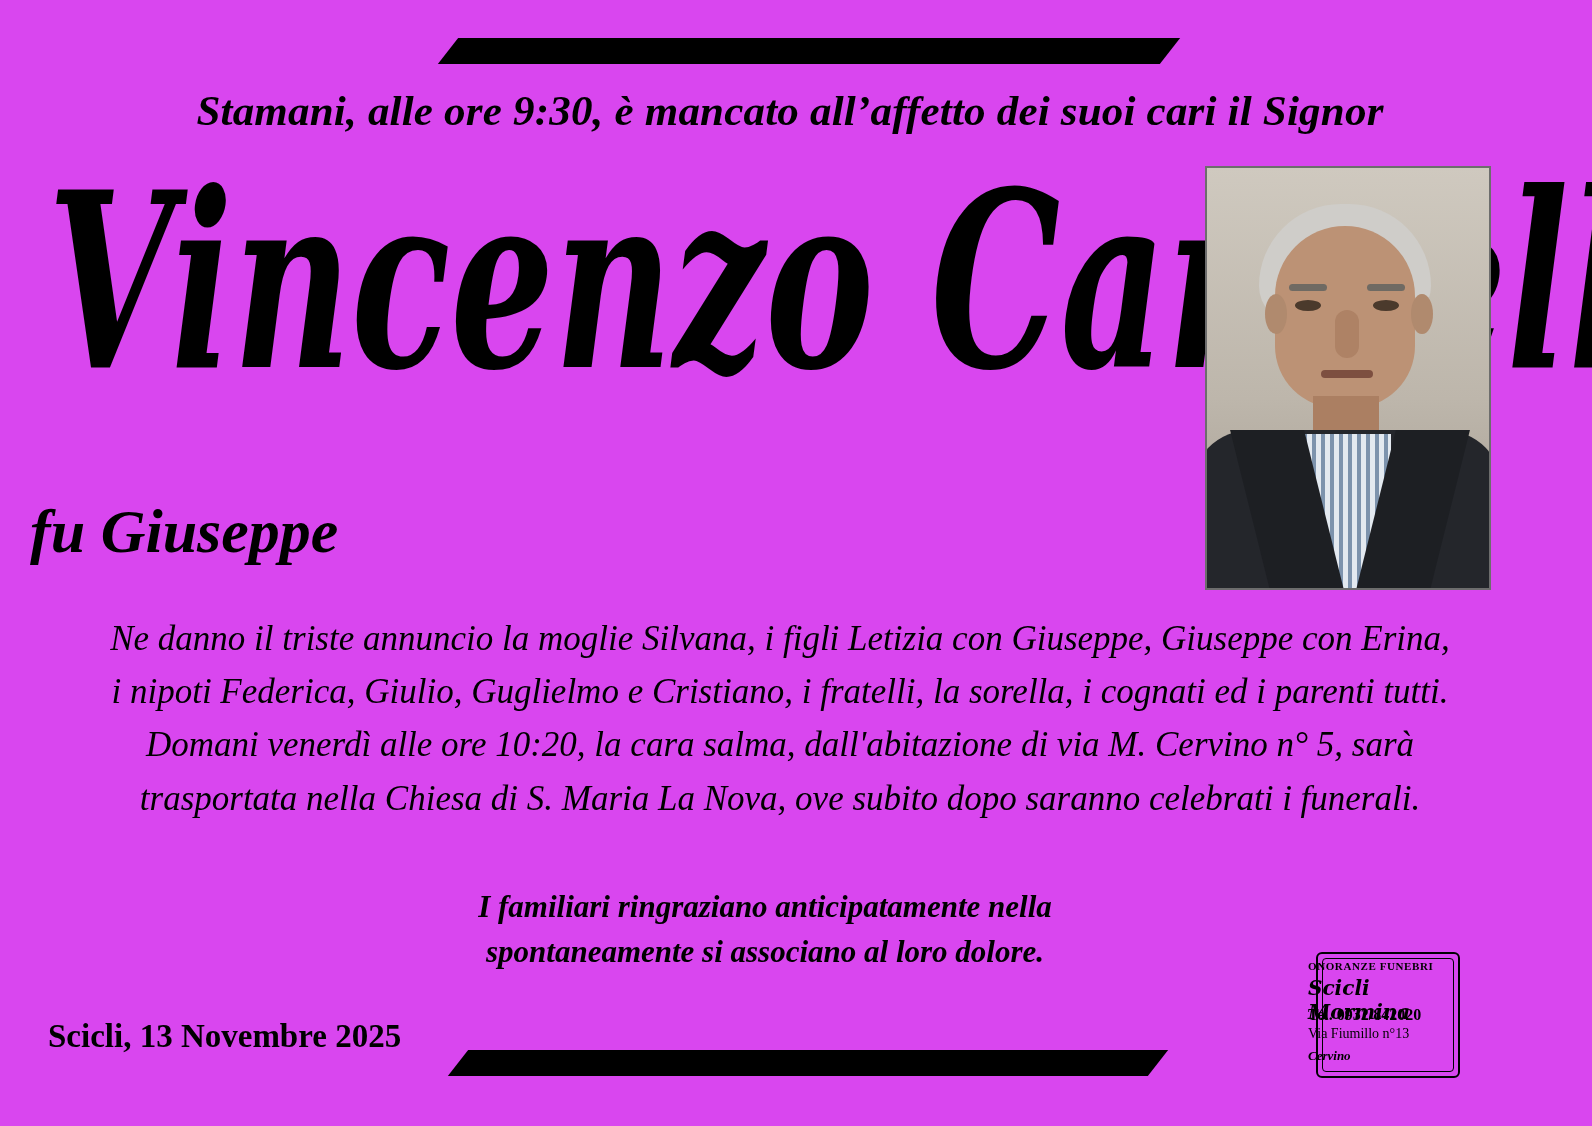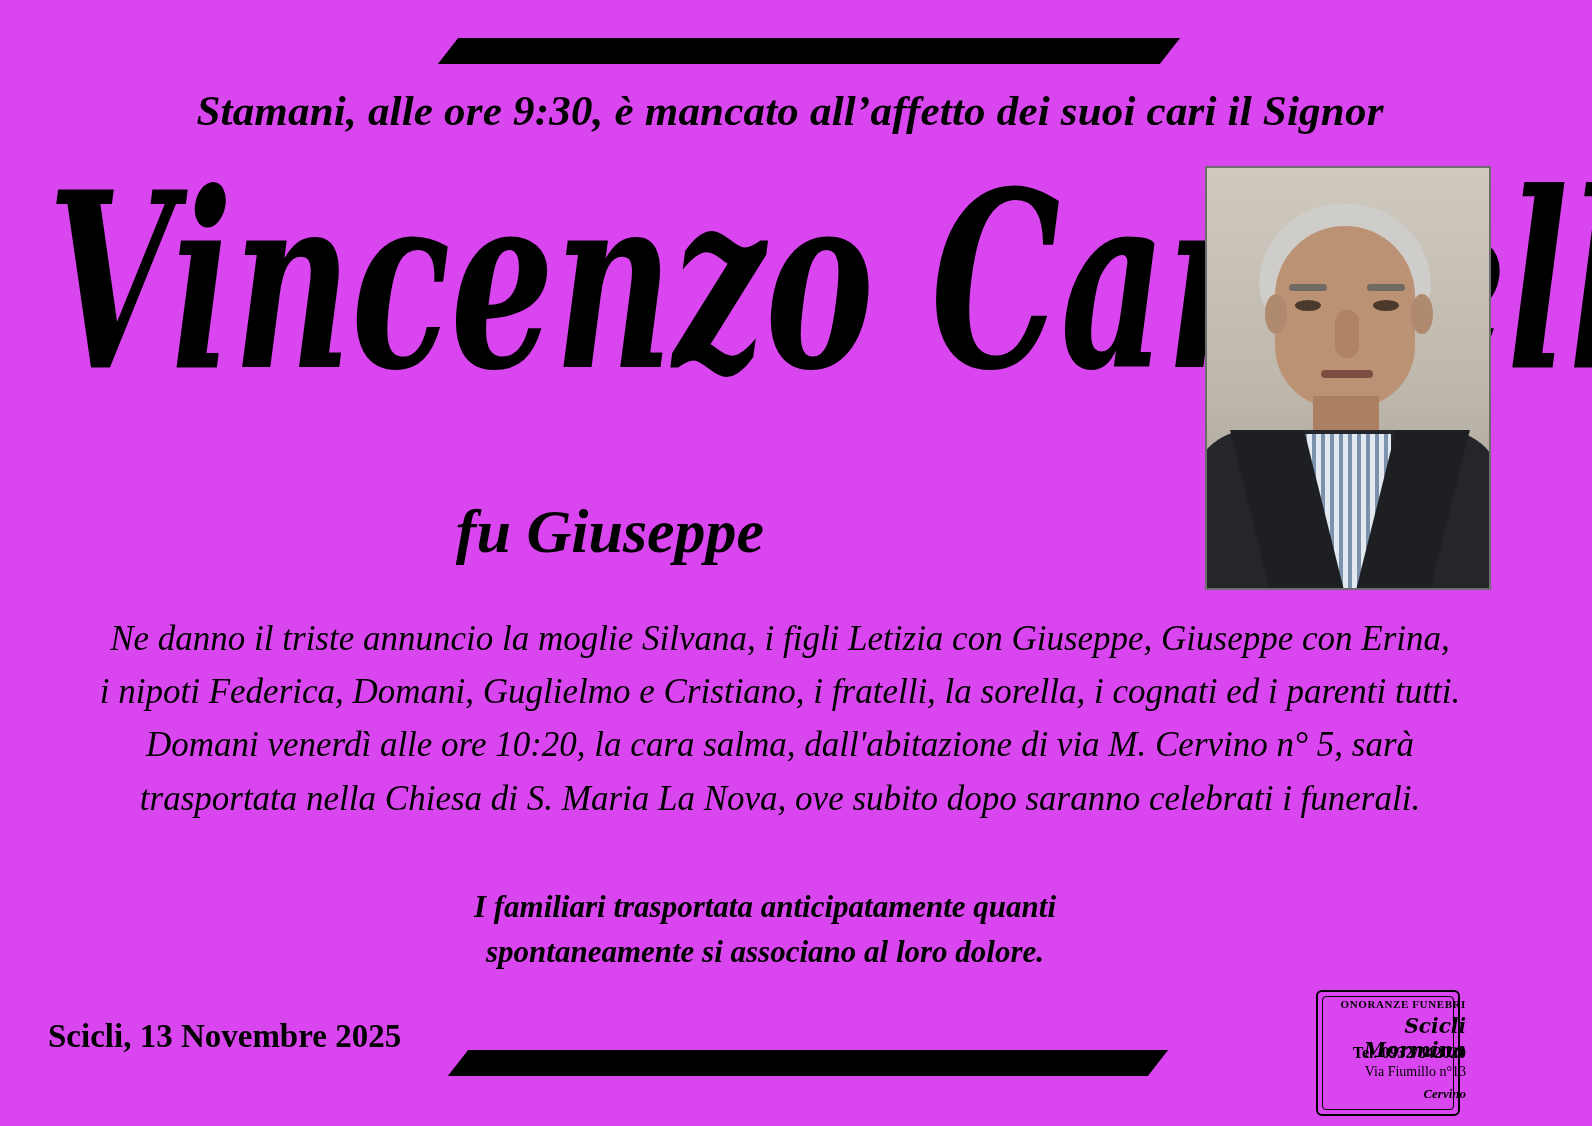--- a/index.html
+++ b/index.html
@@ -72,21 +72,21 @@
     transform: scaleY(1.45) scaleX(0.97);
     transform-origin: center top;
     white-space: nowrap;
   }
 
   .patronymic {
     position: absolute;
     left: 30px;
     top: 496px;
     width: 1160px;
-    text-align: center;
+    text-align: left;
     font-size: 62px;
     font-weight: bold;
     font-style: italic;
     white-space: nowrap;
   }
 
   
   .portrait {
     position: absolute;
     left: 1205px;
@@ -226,24 +226,24 @@
     top: 1018px;
     font-size: 33px;
     font-weight: bold;
     white-space: nowrap;
   }
 
   
   .logo {
     position: absolute;
     left: 1308px;
-    top: 986px;
+    top: 948px;
     width: 158px;
     height: 132px;
-    text-align: right;
+    text-align: left;
   }
   .logo .frame {
     position: absolute;
     left: 8px; top: 4px;
     width: 140px; height: 122px;
     border: 2px solid #000000;
     border-radius: 6px;
   }
   .logo .frame:before {
     content: "";
@@ -301,27 +301,27 @@
     <div class="mouth"></div>
     <div class="neck"></div>
     <div class="jacket"></div>
     <div class="shirt"></div>
     <div class="lapel-l"></div>
     <div class="lapel-r"></div>
   </div>
 
   <div class="body-text">
     <span class="line">Ne danno il triste annuncio la moglie Silvana, i figli Letizia con Giuseppe, Giuseppe con Erina,</span>
-    <span class="line">i nipoti Federica, Domani, Guglielmo e Cristiano, i fratelli, la sorella, i cognati ed i parenti  tutti.</span>
+    <span class="line">i nipoti Federica, Giulio, Guglielmo e Cristiano, i fratelli, la sorella, i cognati ed i parenti  tutti.</span>
     <span class="line">Domani  venerdì  alle  ore  10:20,  la  cara  salma, dall'abitazione  di via M. Cervino n° 5, sarà</span>
     <span class="line">trasportata nella Chiesa di S. Maria La Nova, ove subito dopo saranno celebrati i funerali.</span>
   </div>
 
   <div class="thanks">
-    <div>I familiari trasportata anticipatamente quanti</div>
+    <div>I familiari ringraziano anticipatamente nella</div>
     <div>spontaneamente si associano al loro dolore.</div>
   </div>
 
   <div class="place-date">Scicli, 13 Novembre 2025</div>
 
   <div class="logo">
     <div class="frame"></div>
     <div class="l1">ONORANZE FUNEBRI</div>
     <div class="l2">Scicli Mormina</div>
     <div class="l3">Tel. 0932/842020</div>

